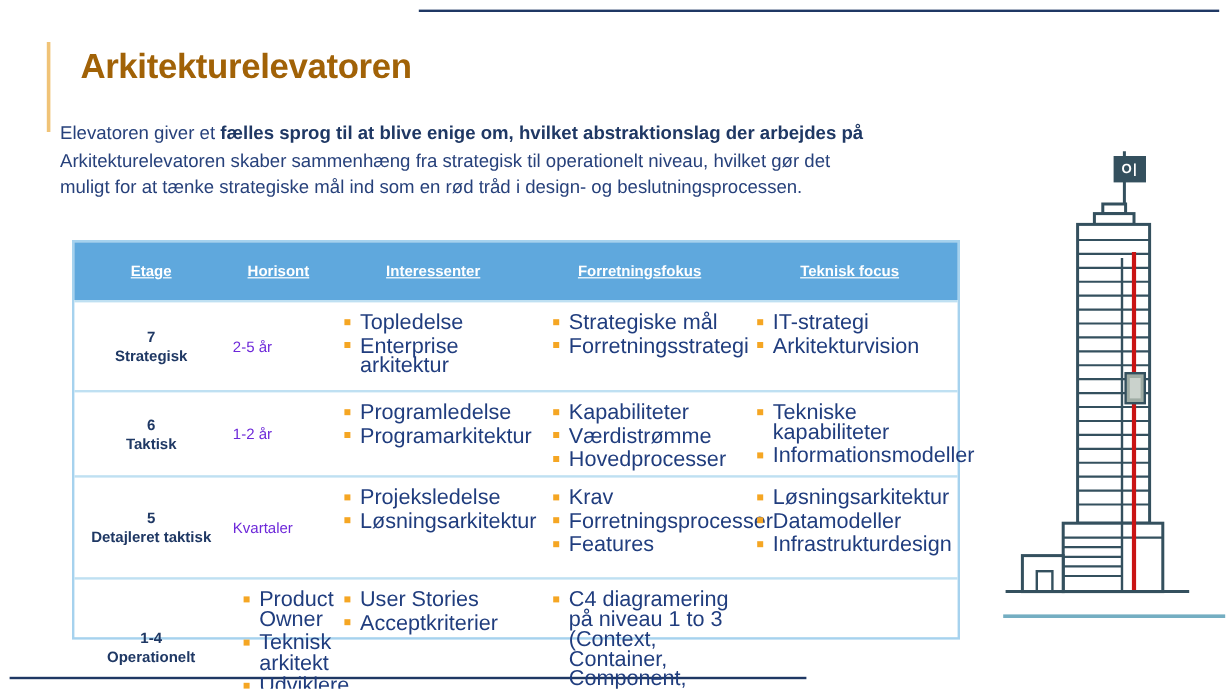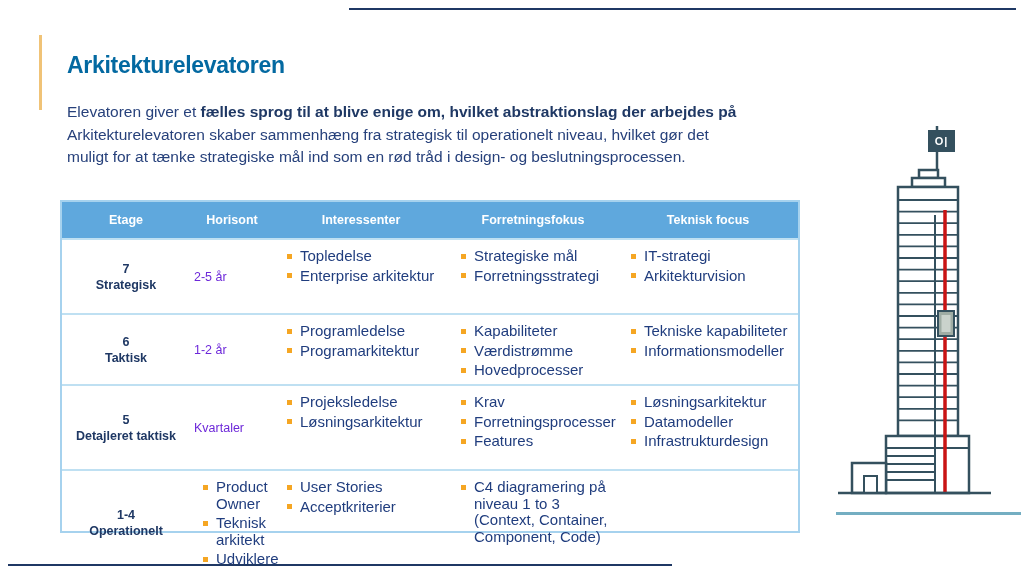--- a/index.html
+++ b/index.html
@@ -13,37 +13,37 @@
   }
 
   
   .top-line    { position: absolute; left: 349px; top: 8px;  width: 667px; height: 2px; background: #1f3864; }
   .bottom-line { position: absolute; left: 8px;   top: 564px; width: 664px; height: 2px; background: #1f3864; }
   .accent-bar  { position: absolute; left: 39px;  top: 35px; width: 3px;  height: 75px; background: #f0c377; }
   .teal-line   { position: absolute; left: 836px; top: 512px; width: 185px; height: 3px; background: #74aec2; }
 
   
   .title {
-    position: absolute; left: 67px; top: 52px;
-    font-size: 23px; font-weight: 700; color: #0369a1; letter-spacing: -0.3px;
+    position: absolute; left: 67px; top: 40px;
+    font-size: 29px; font-weight: 700; color: #a16207; letter-spacing: -0.3px;
   }
   .intro {
-    position: absolute; left: 67px; top: 101px; width: 790px;
+    position: absolute; left: 50px; top: 101px; width: 790px;
     font-size: 15.5px; line-height: 22.5px; color: #27417b;
   }
   .intro b { font-weight: 700; color: #1f3864; }
 
   
   .arch-table {
     position: absolute; left: 60px; top: 200px; width: 740px; height: 333px;
     border: 2px solid #a6d2ee; background: #ffffff;
   }
   .t-row { display: grid; grid-template-columns: 128px 84px 174px 170px 180px; width: 736px; }
   .t-header {
-    height: 36px; background: #5fa8dd; color: #ffffff;
+    height: 48px; background: #5fa8dd; color: #ffffff; text-decoration: underline;
   }
   .t-header .h-cell {
     display: flex; align-items: center; justify-content: center;
     font-size: 12.5px; font-weight: 700;
   }
   .data-row { border-top: 2px solid #bfe0f2; }
   .data-row:first-of-type { border-top: none; }
   .row-1 { height: 75px; }
   .row-2 { height: 71px; }
   .row-3 { height: 85px; }
@@ -54,21 +54,21 @@
     font-weight: 700; font-size: 12.5px; line-height: 16px; text-align: center; color: #1f3864;
   }
   .horisont-cell {
     display: flex; align-items: center;
     font-size: 12.5px; line-height: 16px; padding-left: 4px; color: #6d28d9;
   }
   .bullet-cell { padding: 8px 6px 4px 12px; }
   .bullet-cell ul { list-style: none; }
   .bullet-cell li {
     position: relative; padding-left: 14px; margin-bottom: 3px;
-    font-size: 15px; line-height: 16.5px; color: #203d7e;
+    font-size: 18px; line-height: 16.5px; color: #203d7e;
   }
   .bullet-cell li::before {
     content: ""; position: absolute; left: 1px; top: 5.5px;
     width: 5px; height: 5px; background: #f5a623;
   }
 
   
   .building { position: absolute; left: 820px; top: 118px; width: 204px; height: 400px; }
   .flag {
     position: absolute; left: 928px; top: 130px; width: 27px; height: 22px;

